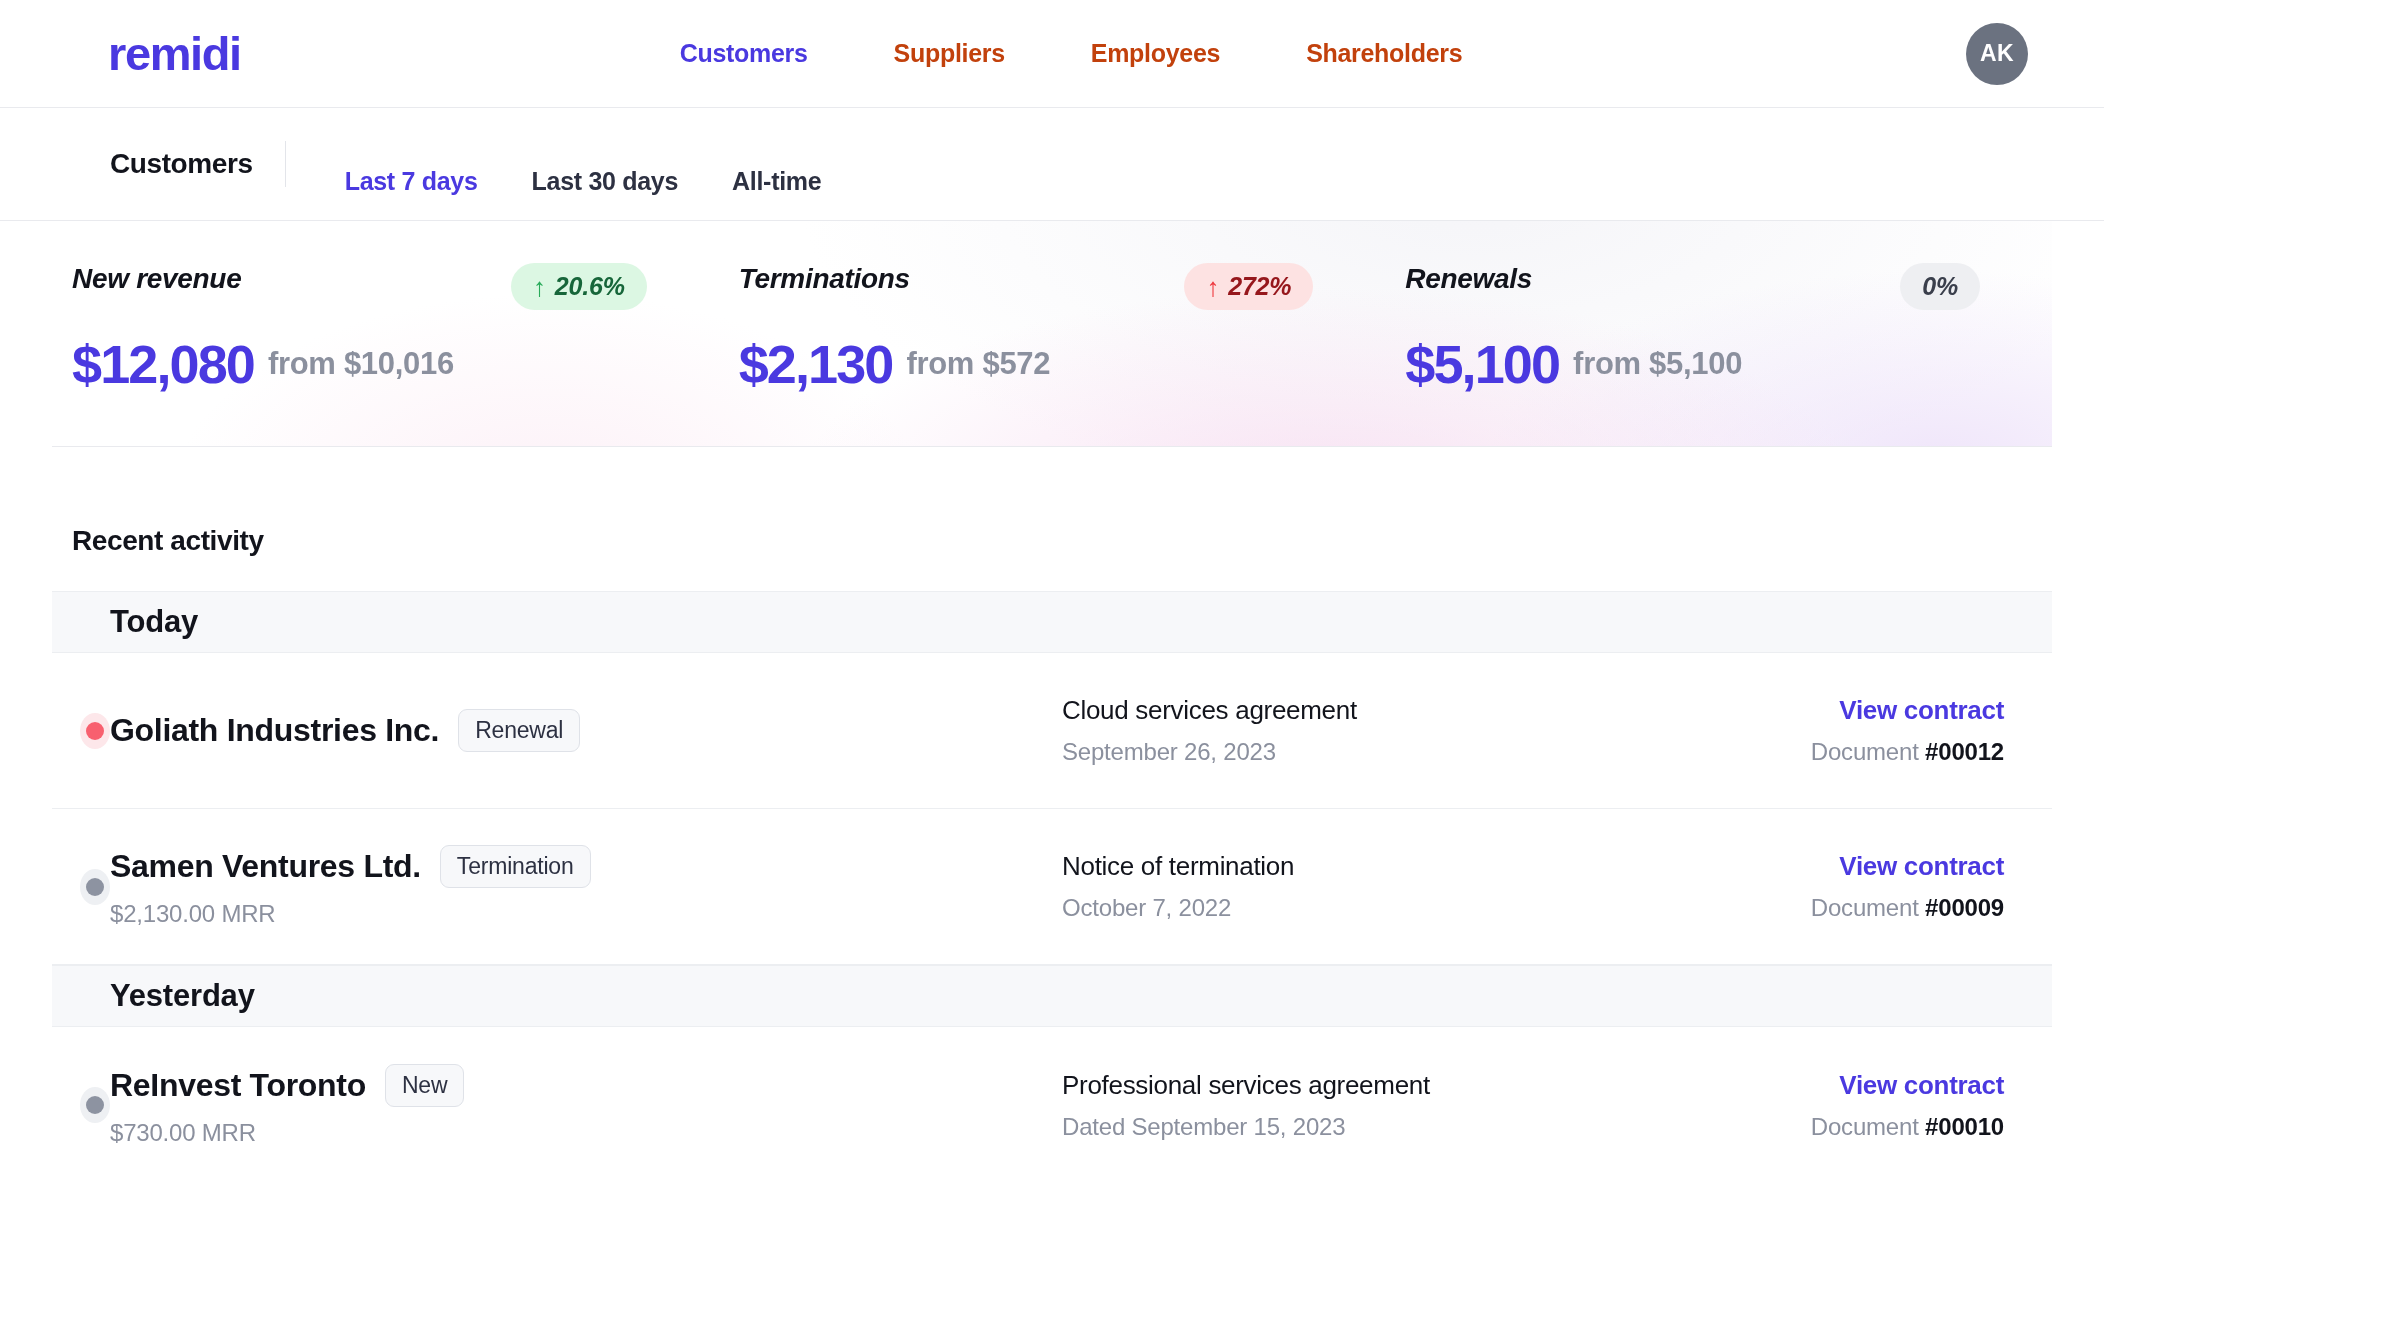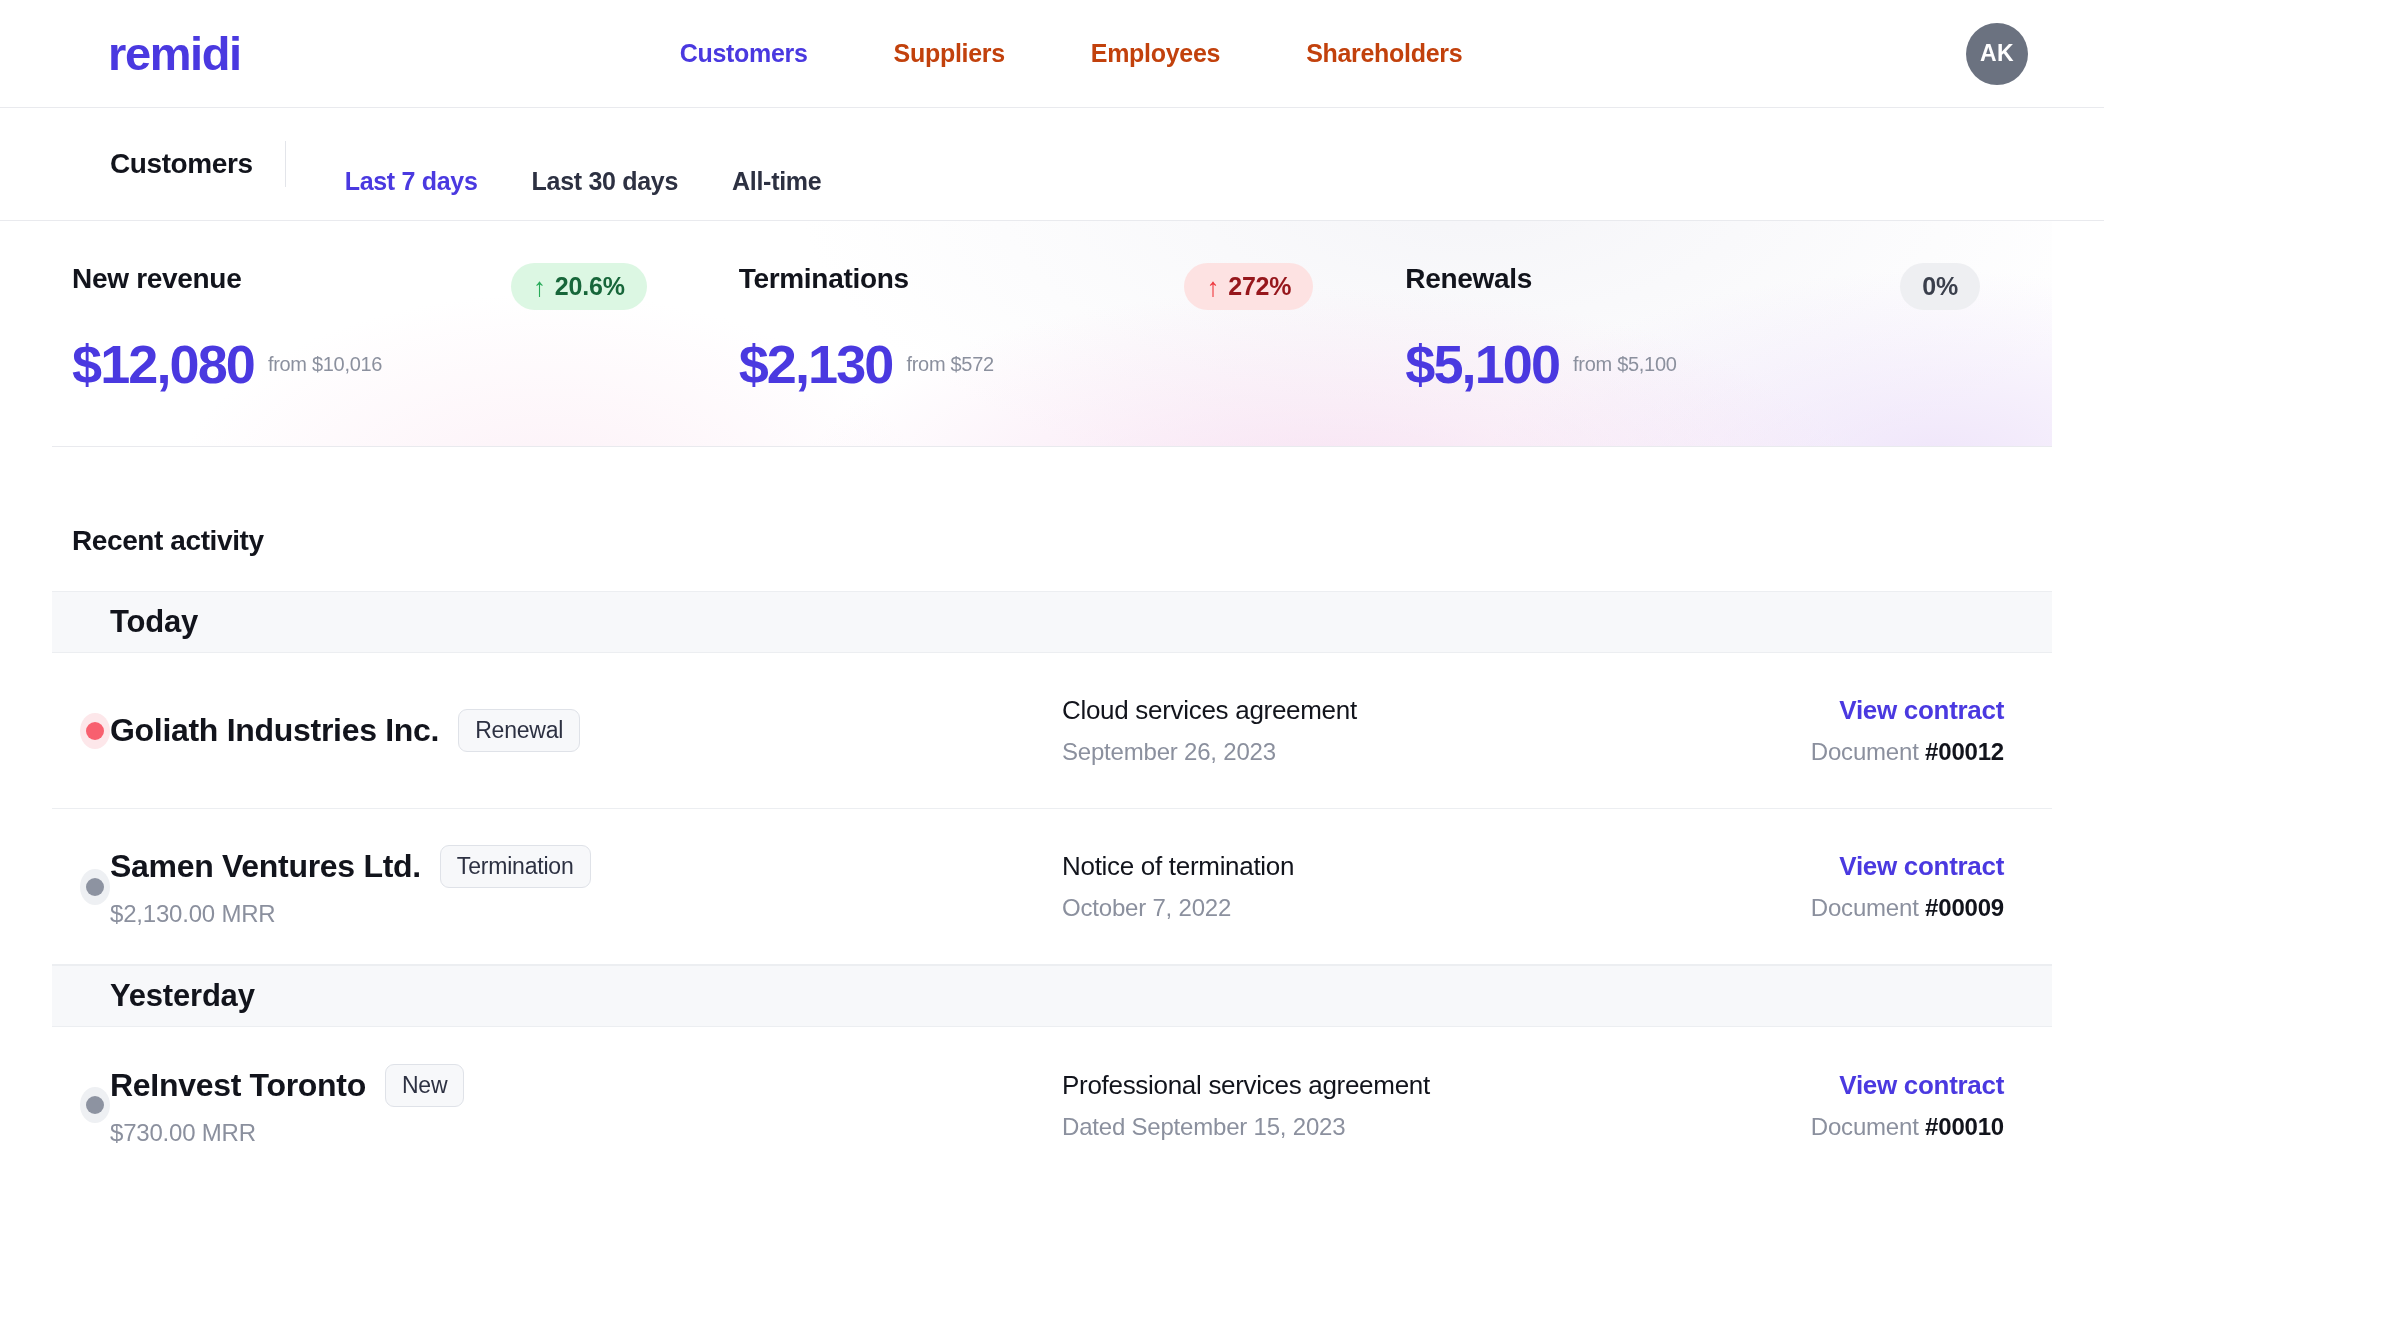--- a/index.html
+++ b/index.html
@@ -148,20 +148,21 @@
     flex: 1 1 0;
     position: relative;
     height: 100%;
     padding-top: 42px;
   }
   .metric-head {
     display: flex;
     align-items: flex-start;
     justify-content: space-between;
     padding-right: 72px;
+    font-style: italic;
   }
   .metric-label {
     font-size: 28px;
     font-weight: 600;
     color: #12141c;
     letter-spacing: -0.3px;
     padding-left: 20px;
   }
   .badge {
     display: inline-flex;
@@ -190,22 +191,22 @@
     gap: 14px;
   }
   .metric-amount {
     font-size: 54px;
     font-weight: 700;
     color: #4a39e0;
     letter-spacing: -1.9px;
     line-height: 1;
   }
   .metric-from {
-    font-size: 20px;
-    font-weight: 400;
+    font-size: 31px;
+    font-weight: 700;
     color: #8b909e;
     letter-spacing: -0.3px;
   }
 
   
   .activity {
     padding: 0 52px;
   }
   .activity-title {
     font-size: 28px;

